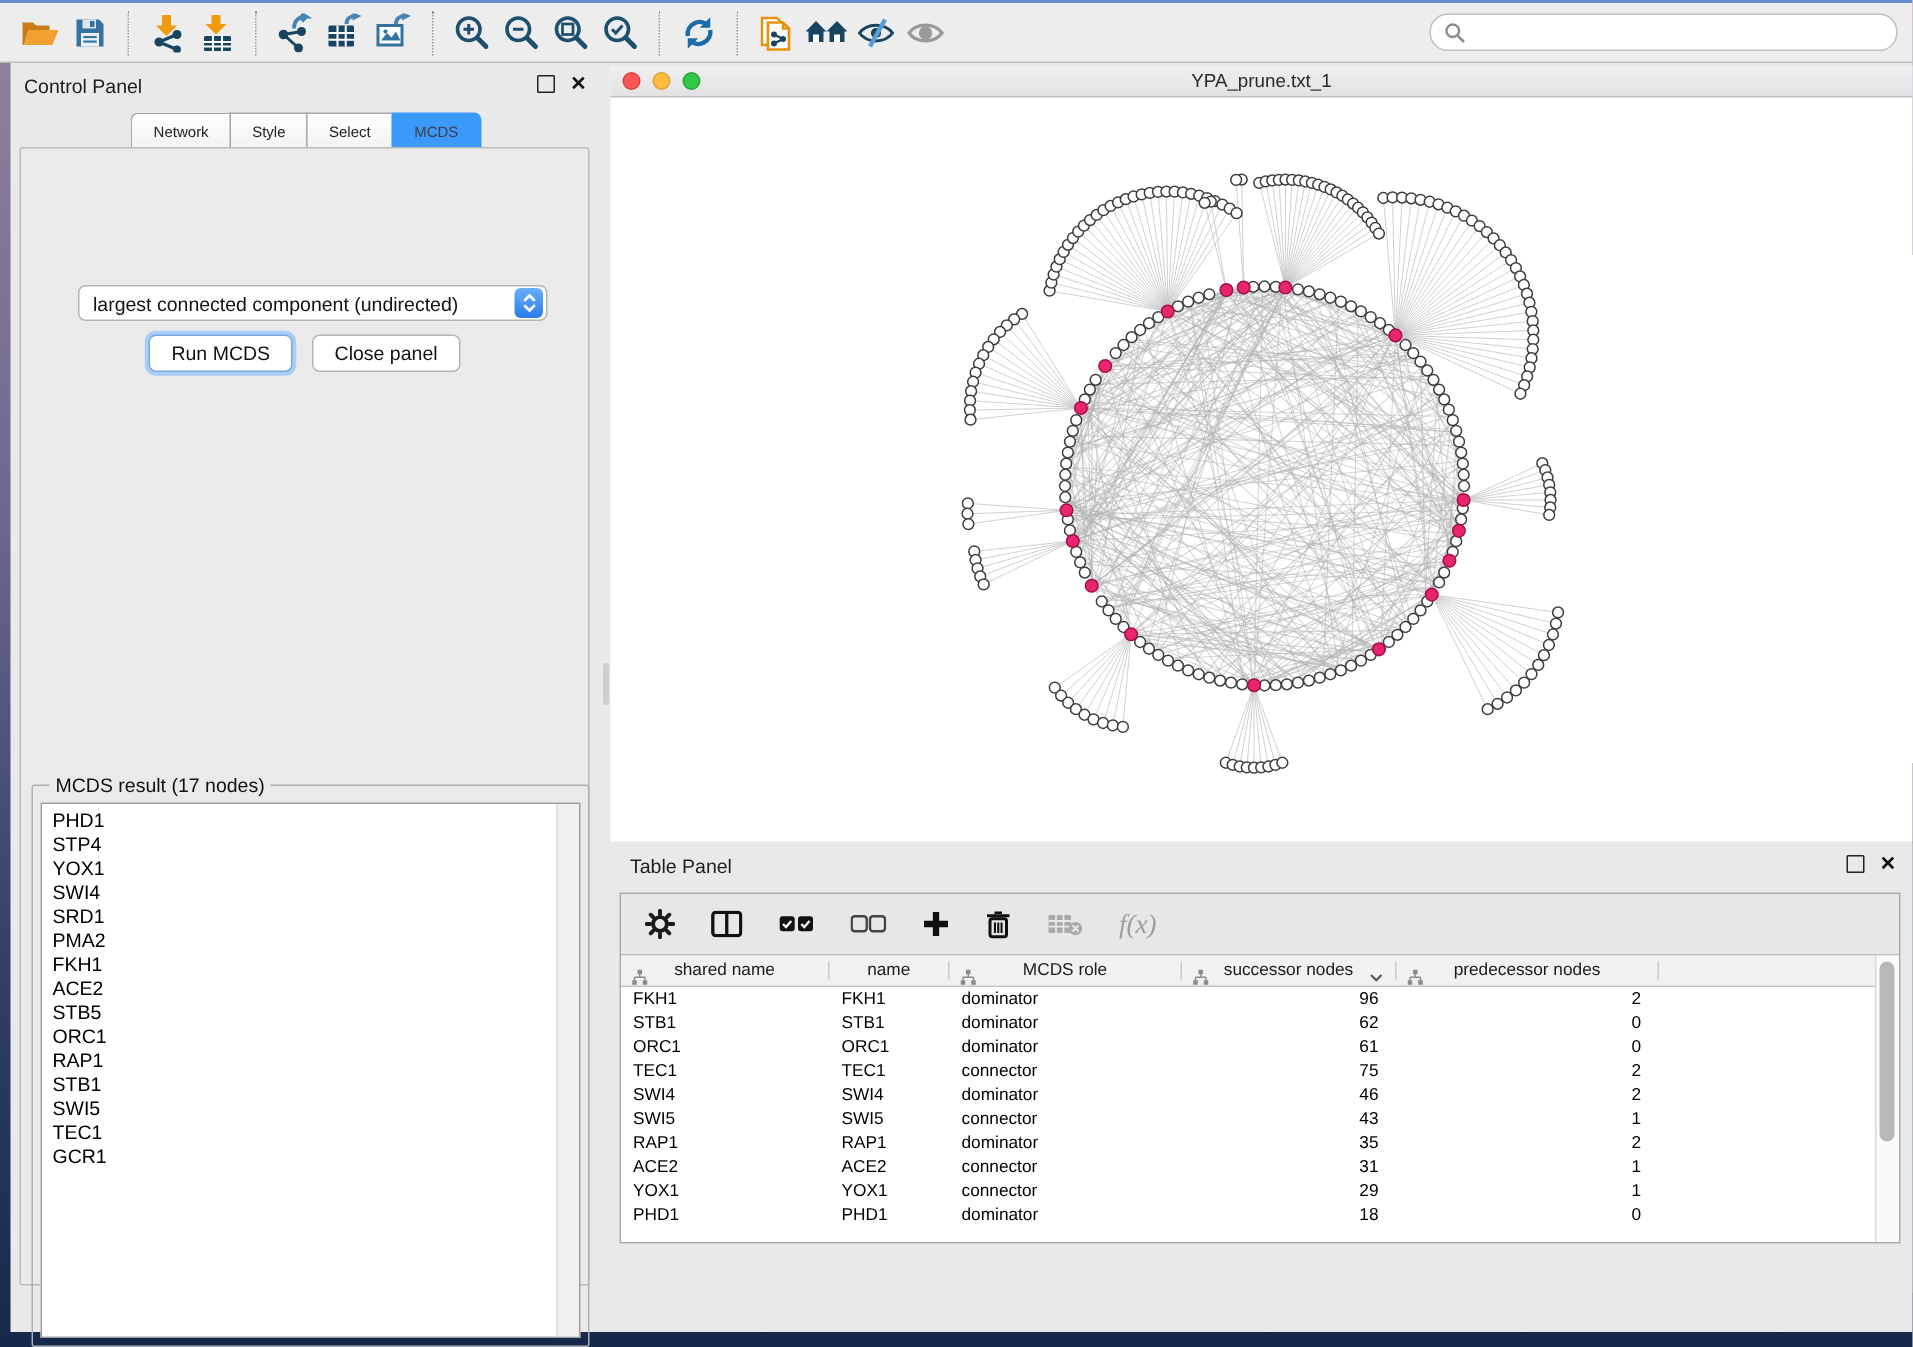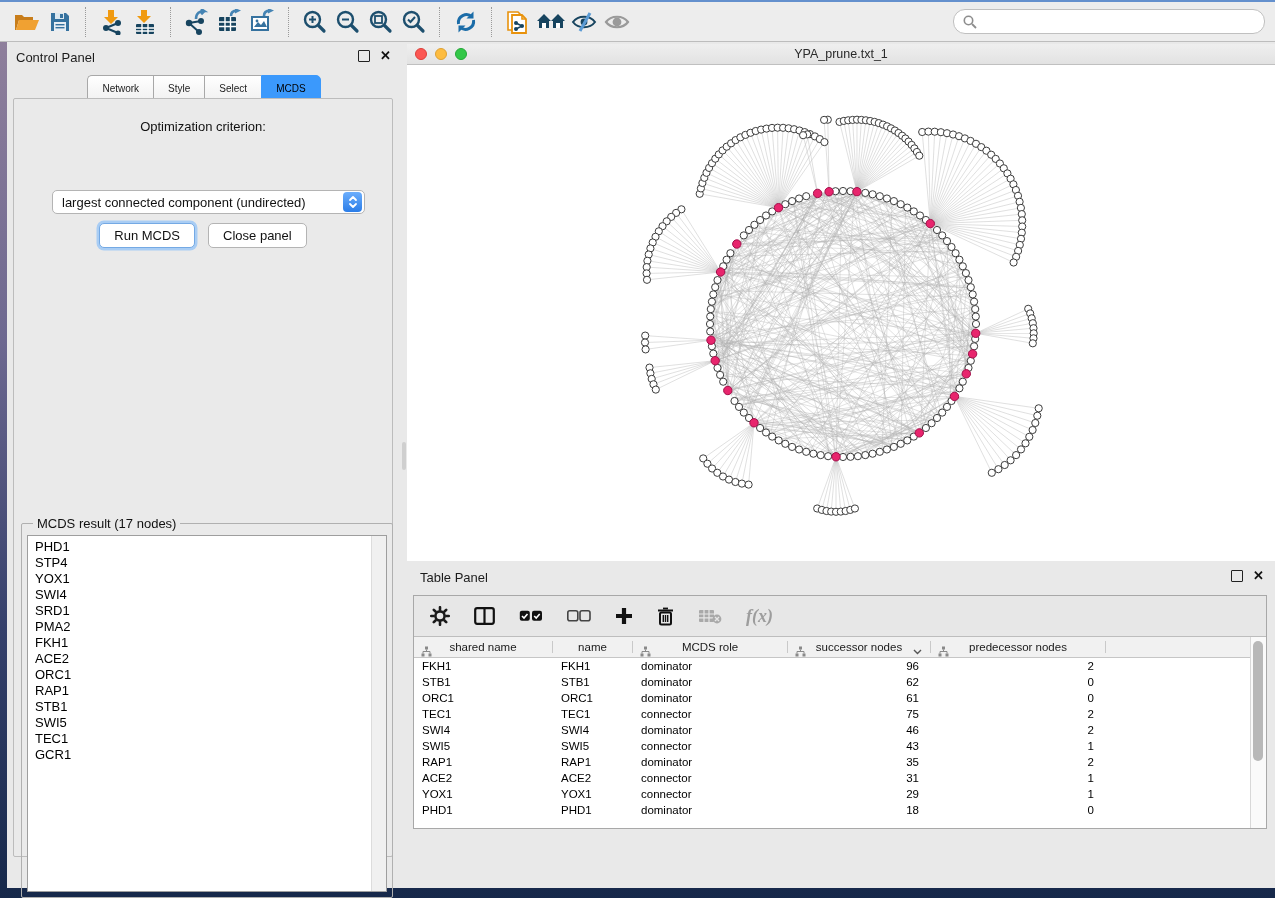--- a/index.html
+++ b/index.html
@@ -23,21 +23,21 @@
   .cpanel{position:absolute;left:0;top:2px;width:394px;height:818px;}
   .panel-title{position:absolute;left:9px;top:6px;font-size:13px;color:#1c1c1c;}
   .winbtns{position:absolute;right:10px;top:6px;display:flex;gap:10px;align-items:center;}
   .floatbtn{width:10px;height:10px;border:1.6px solid #222;border-radius:1px;display:inline-block;}
   .closebtn{font-size:13px;font-weight:bold;color:#111;line-height:10px;}
   .cp-tabs{position:absolute;left:0;top:31px;width:100%;display:flex;justify-content:center;}
   .tab{height:22px;line-height:22px;padding:2px 14px;font-size:10px;color:#222;background:linear-gradient(#ffffff,#f0f0f0);
     border:1px solid #a8a8a8;border-right:none;}
   .tab:first-child{border-radius:5px 0 0 0;}
   .tab:last-child{border-right:1px solid #a8a8a8;border-radius:0 5px 0 0;}
-  .tab.sel{background:#3b99fc;color:#000000;border-color:#3b99fc;}
+  .tab.sel{background:#3b99fc;color:#404040;border-color:#3b99fc;}
   .cp-body{position:absolute;left:6px;right:8px;top:54px;bottom:5px;background:#eaeaea;border:1px solid #bcbcbc;border-radius:2px;}
   .opt-label{margin-top:20px;text-align:center;font-size:13px;color:#111;}
   .dropdown{position:absolute;left:38px;top:91px;width:313px;height:24px;background:#fff;border:1px solid #b4b4b4;
     border-radius:5px;box-sizing:border-box;display:flex;align-items:center;font-size:13px;color:#111;}
   .dropdown .dval{flex:1;padding-left:9px;white-space:nowrap;overflow:hidden;}
   .stepper{width:19px;height:20px;margin:1px 2px;border-radius:4px;background:linear-gradient(#6caefc,#2b7de8);
     display:flex;align-items:center;justify-content:center;}
   .btnrow{position:absolute;left:0;top:124px;width:100%;display:flex;justify-content:center;gap:13px;}
   .btn{height:23px;padding:0 14px;background:#fff;border:1px solid #b4b4b4;border-radius:5px;
     font-size:13px;color:#111;display:flex;align-items:center;}
@@ -61,21 +61,21 @@
   .tl{width:12px;height:12px;border-radius:50%;}
   .net-title{font-size:12.5px;color:#2a2a2a;}
   .netsvg{display:block;}
 
   
   .tpanel{position:absolute;left:400px;top:520px;right:0;height:300px;background:#e9e9e9;}
   .tablebox{position:absolute;left:6px;right:8px;top:33px;bottom:33px;border:1px solid #a8a8a8;background:#fff;}
   .ttoolbar{position:absolute;left:0;right:0;top:0;height:40px;background:#e7e7e7;border-bottom:1px solid #bdbdbd;
     display:flex;align-items:center;padding-left:16px;gap:24px;}
   .tti{display:flex;align-items:center;justify-content:center;}
-  .fx{font-family:"Liberation Serif",serif;font-style:italic;font-size:18px;color:#9d9d9d;font-weight:bold;}
+  .fx{font-family:"Liberation Serif",serif;font-style:italic;font-size:18px;color:#9d9d9d;}
   .tgrid{position:absolute;left:0;right:15px;top:41px;bottom:0;overflow:hidden;}
   .thead{display:flex;height:21px;background:#f1f1f1;border-bottom:1px solid #c6c6c6;box-sizing:border-box;align-items:center;}
   .th{position:relative;display:flex;align-items:center;justify-content:center;border-right:1px solid #c9c9c9;
     font-size:11.5px;color:#1a1a1a;box-sizing:border-box;flex:0 0 auto;}
   .th .treeicon{position:absolute;left:7px;top:5px;}
   .th .sortchev{position:absolute;right:8px;top:8px;}
   .trow{display:flex;height:16px;align-items:center;font-size:11.5px;color:#000;}
   .td{box-sizing:border-box;flex:0 0 auto;padding:0 8px;white-space:nowrap;overflow:hidden;}
   .td.num{text-align:right;padding-right:12px;}
   .tscroll{position:absolute;right:0;top:41px;bottom:0;width:15px;background:#fafafa;border-left:1px solid #d8d8d8;}
@@ -256,21 +256,20 @@
       <span class="floatbtn"></span>
       <span class="closebtn">✕</span>
     </div>
     <div class="cp-tabs">
         <div class="tab">Network</div>
         <div class="tab">Style</div>
         <div class="tab">Select</div>
         <div class="tab sel">MCDS</div>
       </div>
     <div class="cp-body">
-      <div class="opt-label">Optimization criterion:</div>
       <div class="dropdown">
         <span class="dval">largest connected component (undirected)</span>
         <span class="stepper">
           <svg width="12" height="14" viewBox="0 0 12 14">
               <path d="M3 5 L6 2 L9 5 M3 9 L6 12 L9 9" stroke="#fff" stroke-width="1.8" fill="none" stroke-linecap="round" stroke-linejoin="round"></path>
             </svg>
         </span>
       </div>
       <div class="btnrow">
         <div class="btn focused">Run MCDS</div>
@@ -281,20 +280,21 @@
         <div class="mcdslist">
           <div class="items">
               <div>PHD1</div>
               <div>STP4</div>
               <div>YOX1</div>
               <div>SWI4</div>
               <div>SRD1</div>
               <div>PMA2</div>
               <div>FKH1</div>
               <div>ACE2</div>
+              <div>STB5</div>
               <div>ORC1</div>
               <div>RAP1</div>
               <div>STB1</div>
               <div>SWI5</div>
               <div>TEC1</div>
               <div>GCR1</div>
             </div>
           <div class="vtrack"></div>
         </div>
       </div>

